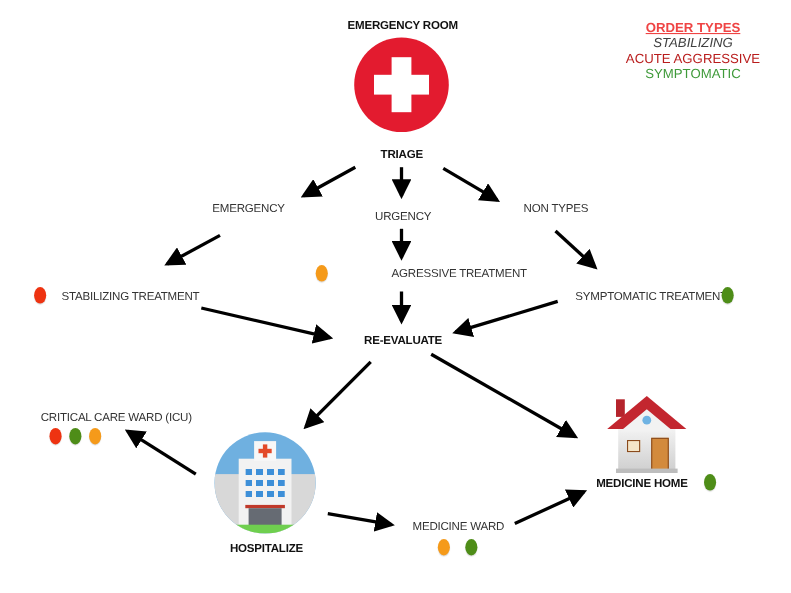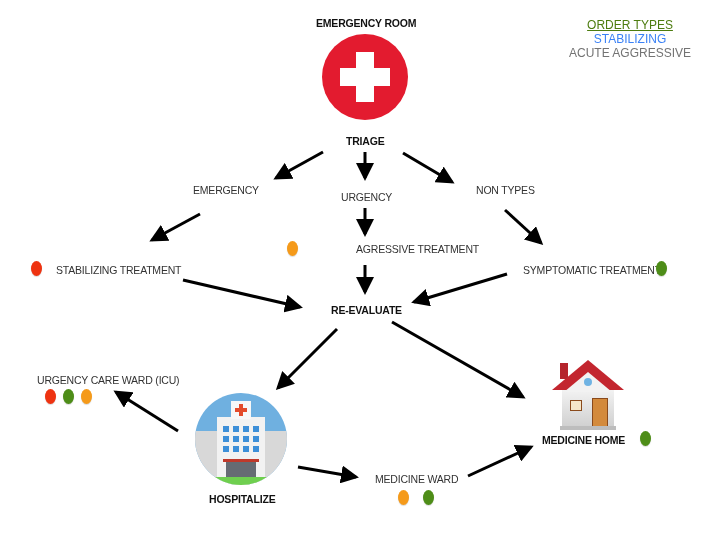--- a/index.html
+++ b/index.html
@@ -2,21 +2,21 @@
 <html><head>
 <meta charset="utf-8">
 <style>
   html,body{margin:0;padding:0;background:#fff;}
   body{width:719px;height:539px;position:relative;overflow:hidden;font-family:"Liberation Sans",sans-serif;}
   .lbl{position:absolute;font-size:10.5px;color:#333;white-space:nowrap;letter-spacing:-0.2px;}
   .bold{font-weight:bold;color:#111;font-size:10.5px;}
   .dot{position:absolute;width:11px;height:15px;border-radius:50%;box-shadow:0 1px 1px rgba(0,0,0,0.15);}
   svg#arrows{position:absolute;left:0;top:0;}
   .legend{position:absolute;left:560px;top:18px;width:140px;text-align:center;font-size:12px;line-height:14px;}
-  .legend .title{font-weight:normal;text-decoration:underline;color:#4d7c0f;}
+  .legend .title{font-weight:bold;text-decoration:underline;color:#ef4444;}
 </style>
 </head>
 <body>
 
 <svg id="arrows" width="719" height="539">
   <defs>
     <marker id="ah" markerWidth="6" markerHeight="6" refX="5" refY="3" orient="auto" markerUnits="strokeWidth">
       <path d="M0,0 L6,3 L0,6 Z" fill="#000"></path>
     </marker>
   </defs>
@@ -39,41 +39,42 @@
 </svg>
 
 <div class="lbl bold" style="left:316px;top:17px;font-size:10.5px;">EMERGENCY ROOM</div>
 <div style="position:absolute;left:322px;top:34px;width:86px;height:86px;border-radius:50%;background:#e31b2f;">
   <div style="position:absolute;left:34px;top:18px;width:18px;height:50px;background:#fff;"></div>
   <div style="position:absolute;left:18px;top:34px;width:50px;height:18px;background:#fff;"></div>
 </div>
 
 <div class="legend">
   <div class="title">ORDER TYPES</div>
-  <div style="color:#3b82f6;">STABILIZING</div>
-  <div style="color:#737373;">ACUTE AGGRESSIVE</div>
+  <div style="color:#404040;font-style:italic;">STABILIZING</div>
+  <div style="color:#b91c1c;">ACUTE AGGRESSIVE</div>
+  <div style="color:#3f9a3a;">SYMPTOMATIC</div>
 </div>
 
 <div class="lbl bold" style="left:346px;top:135px;">TRIAGE</div>
 <div class="lbl" style="left:193px;top:184px;text-align:right;">EMERGENCY</div>
 <div class="lbl" style="left:341px;top:191px;">URGENCY</div>
 <div class="lbl" style="left:476px;top:184px;">NON TYPES</div>
 
 <div class="dot" style="left:31px;top:261px;background:#ee3311;"></div>
 <div class="lbl" style="left:56px;top:264px;">STABILIZING TREATMENT</div>
 
 <div class="dot" style="left:287px;top:241px;background:#f59a1a;"></div>
 <div class="lbl" style="left:308px;top:243px;margin-left:48px;">AGRESSIVE TREATMENT</div>
 
 <div class="lbl" style="left:523px;top:264px;">SYMPTOMATIC TREATMENT</div>
 <div class="dot" style="left:656px;top:261px;background:#4e8d18;"></div>
 
 <div class="lbl bold" style="left:331px;top:304px;">RE-EVALUATE</div>
 
-<div class="lbl" style="left:37px;top:374px;">URGENCY CARE WARD (ICU)</div>
+<div class="lbl" style="left:37px;top:374px;">CRITICAL CARE WARD (ICU)</div>
 <div class="dot" style="left:45px;top:389px;background:#ee3311;"></div>
 <div class="dot" style="left:63px;top:389px;background:#4e8d18;"></div>
 <div class="dot" style="left:81px;top:389px;background:#f59a1a;"></div>
 
 <div style="position:absolute;left:195px;top:393px;width:92px;height:92px;border-radius:50%;background:#6fb0e0;overflow:hidden;">
   <div style="position:absolute;left:0;top:38px;width:92px;height:54px;background:#d8d8d8;"></div>
   <div style="position:absolute;left:22px;top:24px;width:48px;height:68px;background:#f2f2f2;"></div>
   <div style="position:absolute;left:36px;top:8px;width:20px;height:18px;background:#f7f7f7;"></div>
   <div style="position:absolute;left:44px;top:11px;width:4px;height:12px;background:#e34a2a;"></div>
   <div style="position:absolute;left:40px;top:15px;width:12px;height:4px;background:#e34a2a;"></div>

